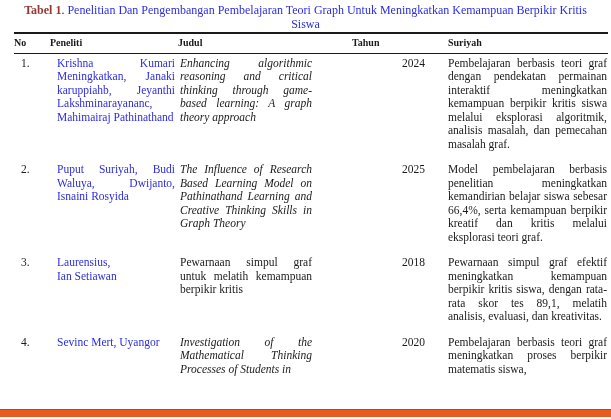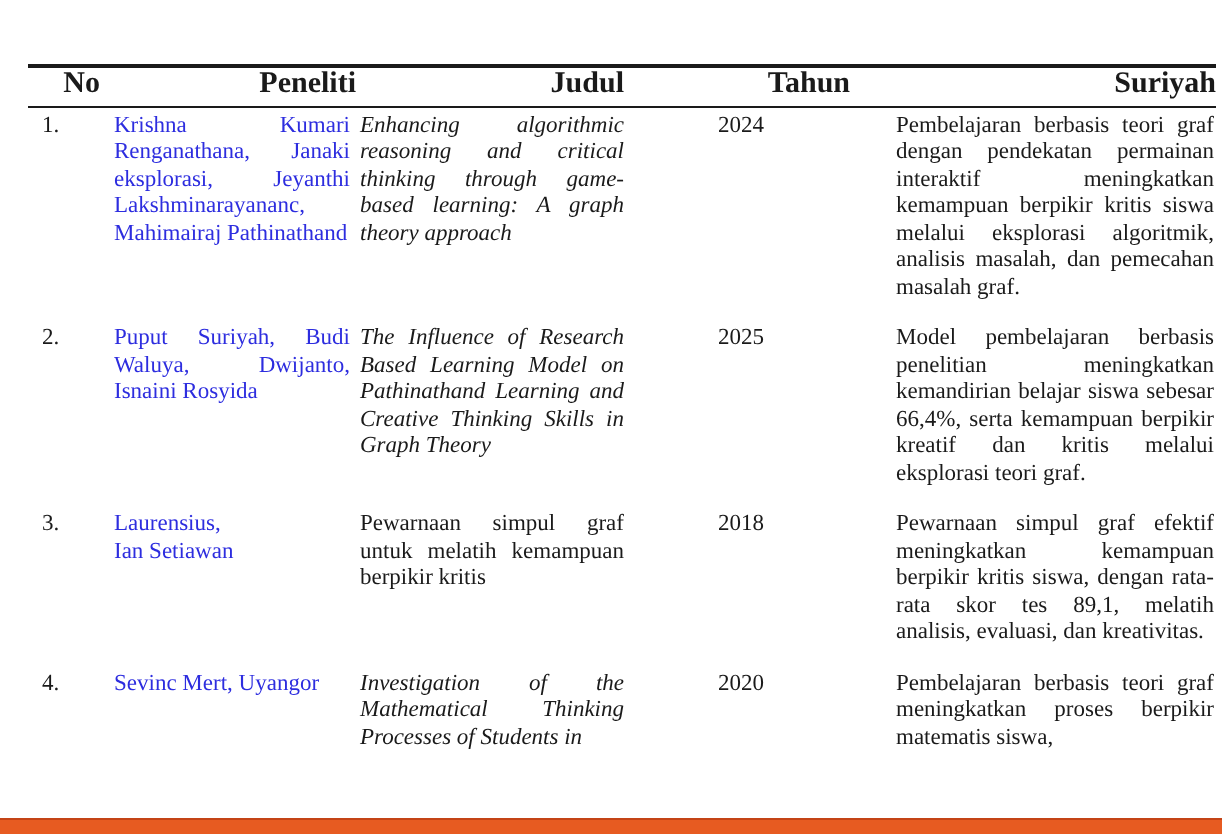--- a/index.html
+++ b/index.html
@@ -45,23 +45,23 @@
   col.c-no      { width: 36px; }
   col.c-peneliti{ width: 128px; }
   col.c-judul   { width: 174px; }
   col.c-tahun   { width: 73px; }
   col.c-temuan  { width: 183px; }
 
   thead th {
     border-top: 2px solid var(--rule, #1a1a1a);
     border-bottom: 1.5px solid var(--rule, #1a1a1a);
     font-weight: bold;
-    text-align: right;
+    text-align: left;
     padding: 2px 0 3px 0;
-    font-size: 15px;
+    font-size: 10px;
   }
   th.h-judul  { padding-right: 40px; }
   th.h-temuan { padding-left: 23px; }
 
   td {
     vertical-align: top;
     padding: 3px 0 9px 0;
   }
   td.no {
     padding-left: 7px;
@@ -75,21 +75,21 @@
     white-space: pre-line;
   }
   td.judul {
     padding-left: 2px;
     padding-right: 40px;
     text-align: justify;
   }
   td.judul.italic { font-style: italic; margin-top: 40px; }
   td.tahun {
     padding-left: 7px;
-    text-align: left;
+    text-align: right;
   }
   td.temuan {
     padding-left: 23px;
     padding-right: 1px;
     text-align: justify;
   }
   .bottom-bar {
     position: absolute;
     left: 0;
     top: 409px;
@@ -97,20 +97,21 @@
     height: 7px;
     background: var(--bottom-bar, #e75b21);
     border-top: 1px solid var(--bottom-bar-edge, #c44417);
   }
 </style>
 </head>
 <body>
 
 <div class="page">
 
+  <p class="caption"><span class="cap-label">Tabel 1</span><span class="cap-sep">. </span><span class="cap-text">Penelitian Dan Pengembangan Pembelajaran Teori Graph Untuk Meningkatkan Kemampuan Berpikir Kritis Siswa</span></p>
 
   <table class="research">
     <colgroup>
       <col class="c-no">
       <col class="c-peneliti">
       <col class="c-judul">
       <col class="c-tahun">
       <col class="c-temuan">
     </colgroup>
     <thead>
@@ -118,21 +119,21 @@
         <th class="h-no">No</th>
         <th class="h-peneliti">Peneliti</th>
         <th class="h-judul">Judul</th>
         <th class="h-tahun">Tahun</th>
         <th class="h-temuan">Suriyah</th>
       </tr>
     </thead>
     <tbody>
       <tr>
         <td class="no">1.</td>
-        <td class="peneliti">Krishna Kumari Renganathana, Janaki eksplorasi, Jeyanthi Lakshminarayananc, Mahimairaj Pathinathand</td>
+        <td class="peneliti">Krishna Kumari Meningkatkan, Janaki karuppiahb, Jeyanthi Lakshminarayananc, Mahimairaj Pathinathand</td>
         <td class="judul italic">Enhancing algorithmic reasoning and critical thinking through game-based learning: A graph theory approach</td>
         <td class="tahun">2024</td>
         <td class="temuan">Pembelajaran berbasis teori graf dengan pendekatan permainan interaktif meningkatkan kemampuan berpikir kritis siswa melalui eksplorasi algoritmik, analisis masalah, dan pemecahan masalah graf.</td>
       </tr>
       <tr>
         <td class="no">2.</td>
         <td class="peneliti">Puput Suriyah, Budi Waluya, Dwijanto, Isnaini Rosyida</td>
         <td class="judul italic">The Influence of Research Based Learning Model on Pathinathand Learning and Creative Thinking Skills in Graph Theory</td>
         <td class="tahun">2025</td>
         <td class="temuan">Model pembelajaran berbasis penelitian meningkatkan kemandirian belajar siswa sebesar 66,4%, serta kemampuan berpikir kreatif dan kritis melalui eksplorasi teori graf.</td>

